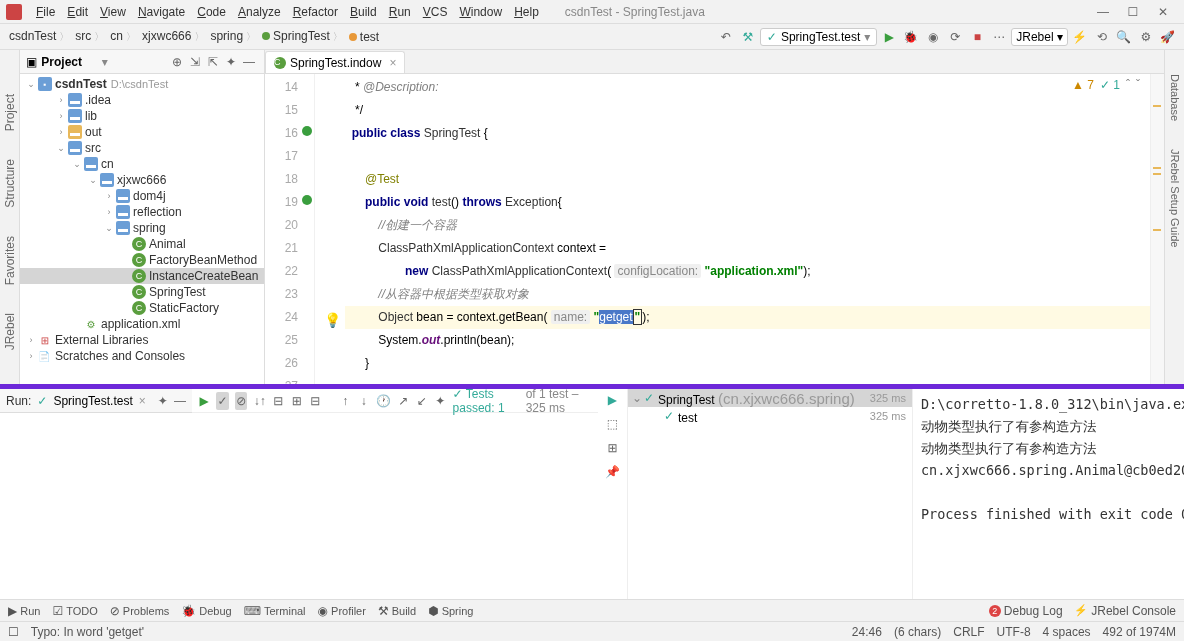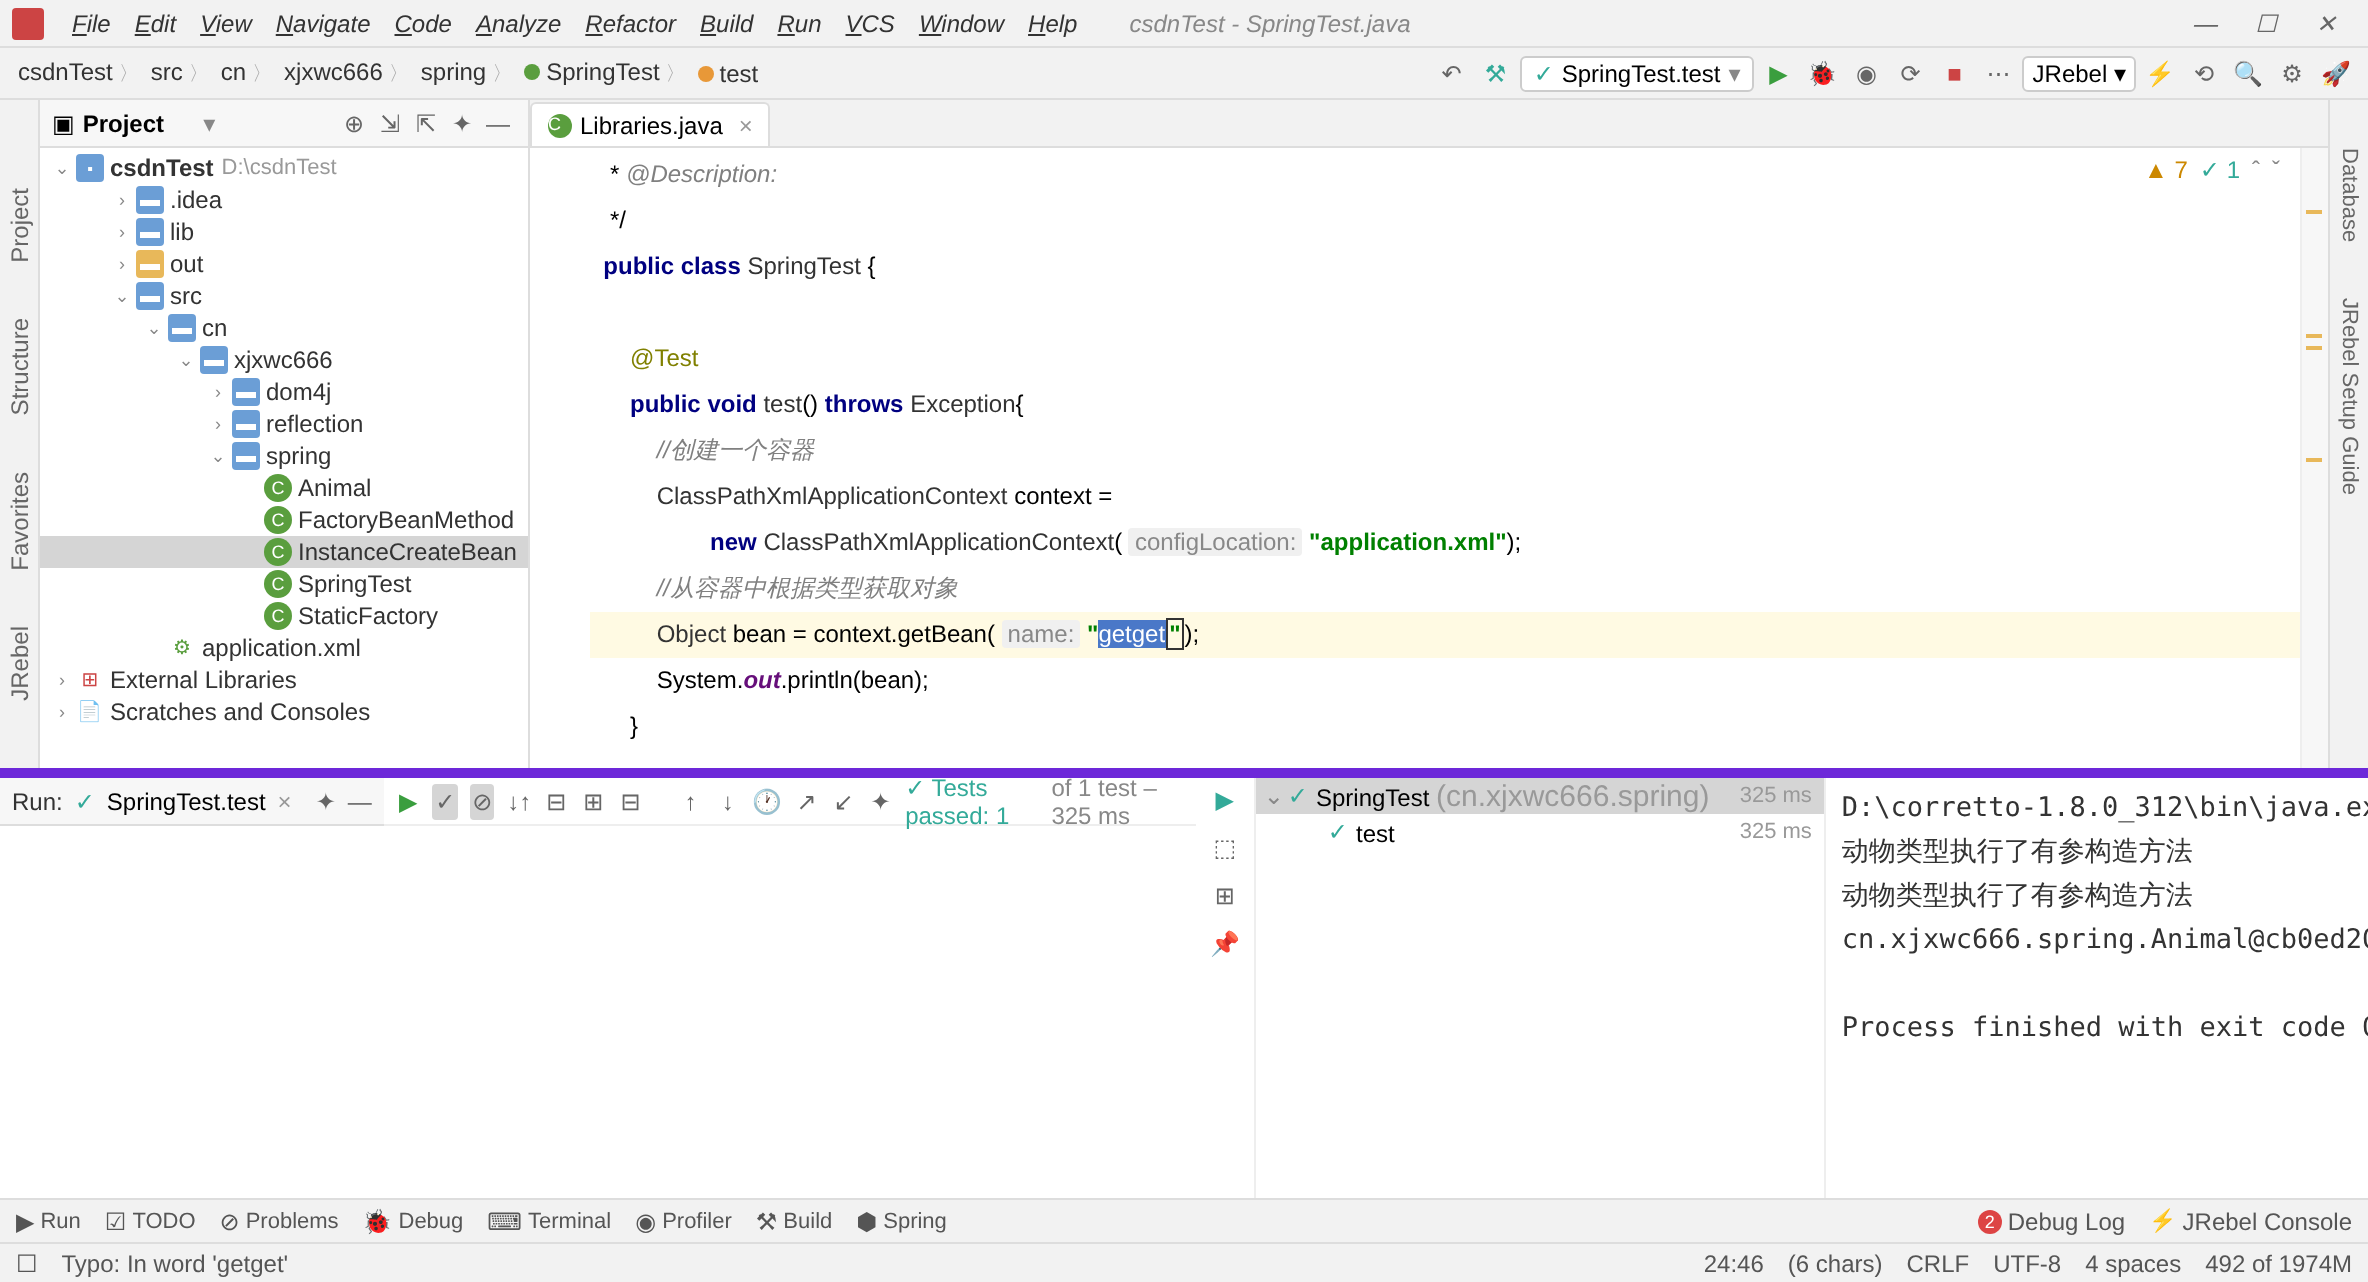--- a/index.html
+++ b/index.html
@@ -1,17 +1,17 @@
 <!DOCTYPE html>
 <html><head>
 <meta charset="utf-8">
 <style>
 * { margin: 0; padding: 0; box-sizing: border-box; font-family: 'Segoe UI', Arial, sans-serif; font-size: 12px; }
 body { background: #f2f2f2; width: 1184px; height: 641px; overflow: hidden; display: flex; flex-direction: column; }
-.menubar { height: 24px; background: #f2f2f2; display: flex; align-items: center; padding: 0 6px; border-bottom: 1px solid #ddd; font-style: italic; }
+.menubar { height: 24px; background: #f2f2f2; display: flex; align-items: center; padding: 0 6px; border-bottom: 1px solid #ddd; }
 .menubar .app-icon { width: 16px; height: 16px; background: #c44; margin-right: 8px; border-radius: 2px; }
 .menubar .menu-item { padding: 0 6px; color: #333; cursor: pointer; }
 .menubar .menu-item u { text-decoration: underline; }
 .menubar .title { margin-left: 20px; color: #888; }
 .menubar .spacer { flex: 1; }
 .menubar .win-btn { width: 30px; text-align: center; color: #666; cursor: pointer; }
 .navbar { height: 26px; background: #f2f2f2; display: flex; align-items: center; padding: 0 6px; border-bottom: 1px solid #ddd; gap: 2px; }
 .navbar .crumb { color: #333; padding: 0 3px; cursor: pointer; }
 .navbar .crumb.sep::after { content: '〉'; color: #aaa; margin-left: 3px; font-size: 10px; }
 .navbar .crumb-icon { display: inline-block; width: 8px; height: 8px; border-radius: 50%; background: #5a9e3e; margin-right: 3px; }
@@ -268,31 +268,47 @@
           <span class="ticon">📄</span>
           <span class="tlabel">Scratches and Consoles</span>
         </div>
       </div>
   </div>
 
   <div class="editor-area">
     <div class="tabs">
       <div class="tab">
         <span class="ticon cls">C</span>
-        <span>Libraries.java</span>
+        <span>SpringTest.indow</span>
         <span class="close">×</span>
       </div>
     </div>
     <div class="editor-body">
       <div class="inspections">
         <span class="warn">▲ <span>7</span></span>
         <span class="ok">✓ <span>1</span></span>
         <span>ˆ</span>
           <span>ˇ</span>
       </div>
+      <div class="gutter" id="gutter">
+          <div class="gline">14</div>
+          <div class="gline">15</div>
+          <div class="gline">16<span class="gicon"></span></div>
+          <div class="gline">17</div>
+          <div class="gline">18</div>
+          <div class="gline">19<span class="gicon"></span></div>
+          <div class="gline">20</div>
+          <div class="gline">21</div>
+          <div class="gline">22</div>
+          <div class="gline">23</div>
+          <div class="gline">24<span class="bulb">💡</span></div>
+          <div class="gline">25</div>
+          <div class="gline">26</div>
+          <div class="gline">27</div>
+        </div>
       <div class="code" id="code"><div class="code-line">   * <span class="cmt">@Description:</span></div><div class="code-line">   */</div><div class="code-line">  <span class="kw">public</span> <span class="kw">class</span> <span class="typ">SpringTest</span> {</div><div class="code-line">&nbsp;</div><div class="code-line">      <span class="ann">@Test</span></div><div class="code-line">      <span class="kw">public</span> <span class="kw">void</span> <span class="mth">test</span>() <span class="kw">throws</span> <span class="typ">Exception</span>{</div><div class="code-line">          <span class="cmt">//创建一个容器</span></div><div class="code-line">          <span class="typ">ClassPathXmlApplicationContext</span> context =</div><div class="code-line">                  <span class="kw">new</span> <span class="typ">ClassPathXmlApplicationContext</span>( <span class="hint">configLocation:</span> <span class="str">"application.xml"</span>);</div><div class="code-line">          <span class="cmt">//从容器中根据类型获取对象</span></div><div class="code-line active">          <span class="typ">Object</span> bean = context.getBean( <span class="hint">name:</span> <span class="str">"</span><span class="sel">getget</span><span class="caret str">"</span>);</div><div class="code-line">          System.<span class="fld">out</span>.println(bean);</div><div class="code-line">      }</div><div class="code-line">&nbsp;</div></div>
       <div class="minimap">
         <div class="mark" style="top:10%"></div>
         <div class="mark" style="top:30%"></div>
         <div class="mark" style="top:32%"></div>
         <div class="mark" style="top:50%"></div>
       </div>
     </div>
   </div>
 

